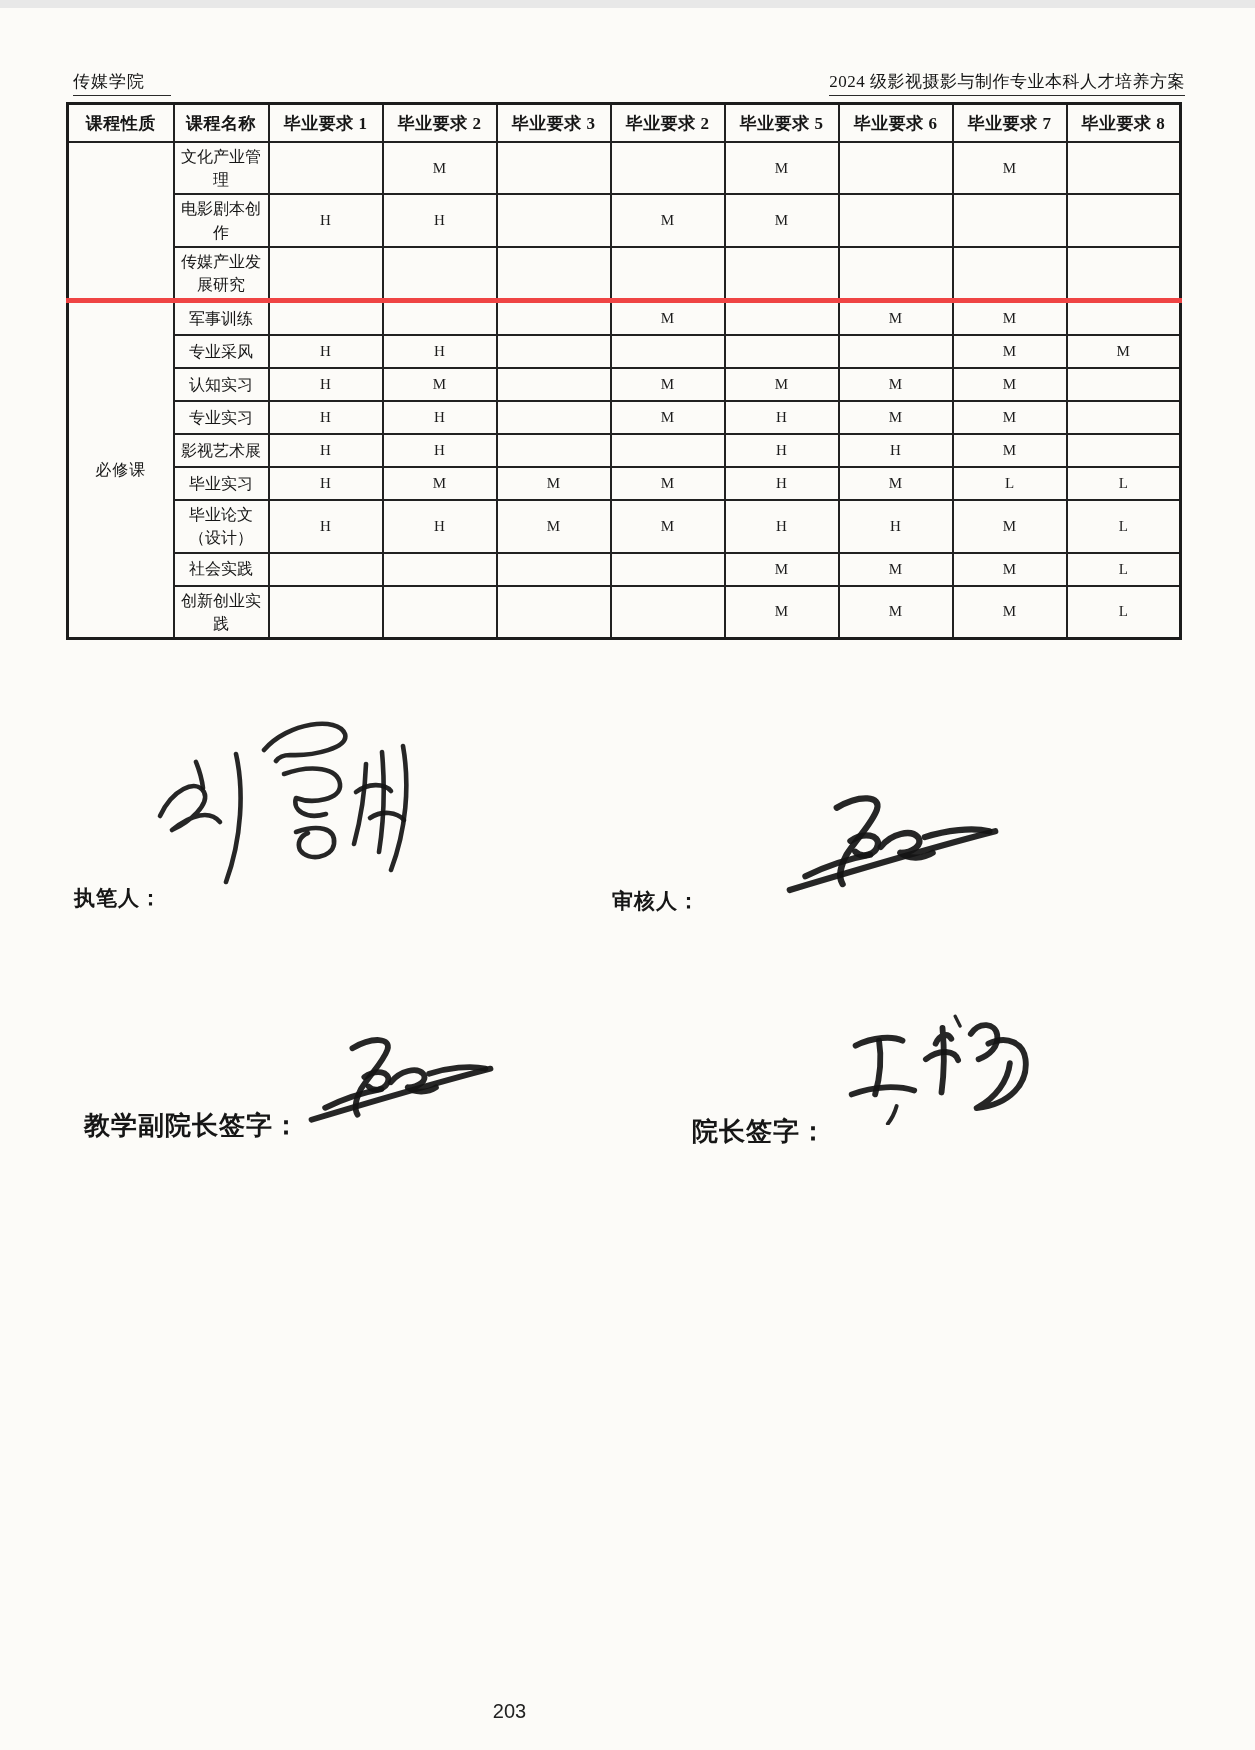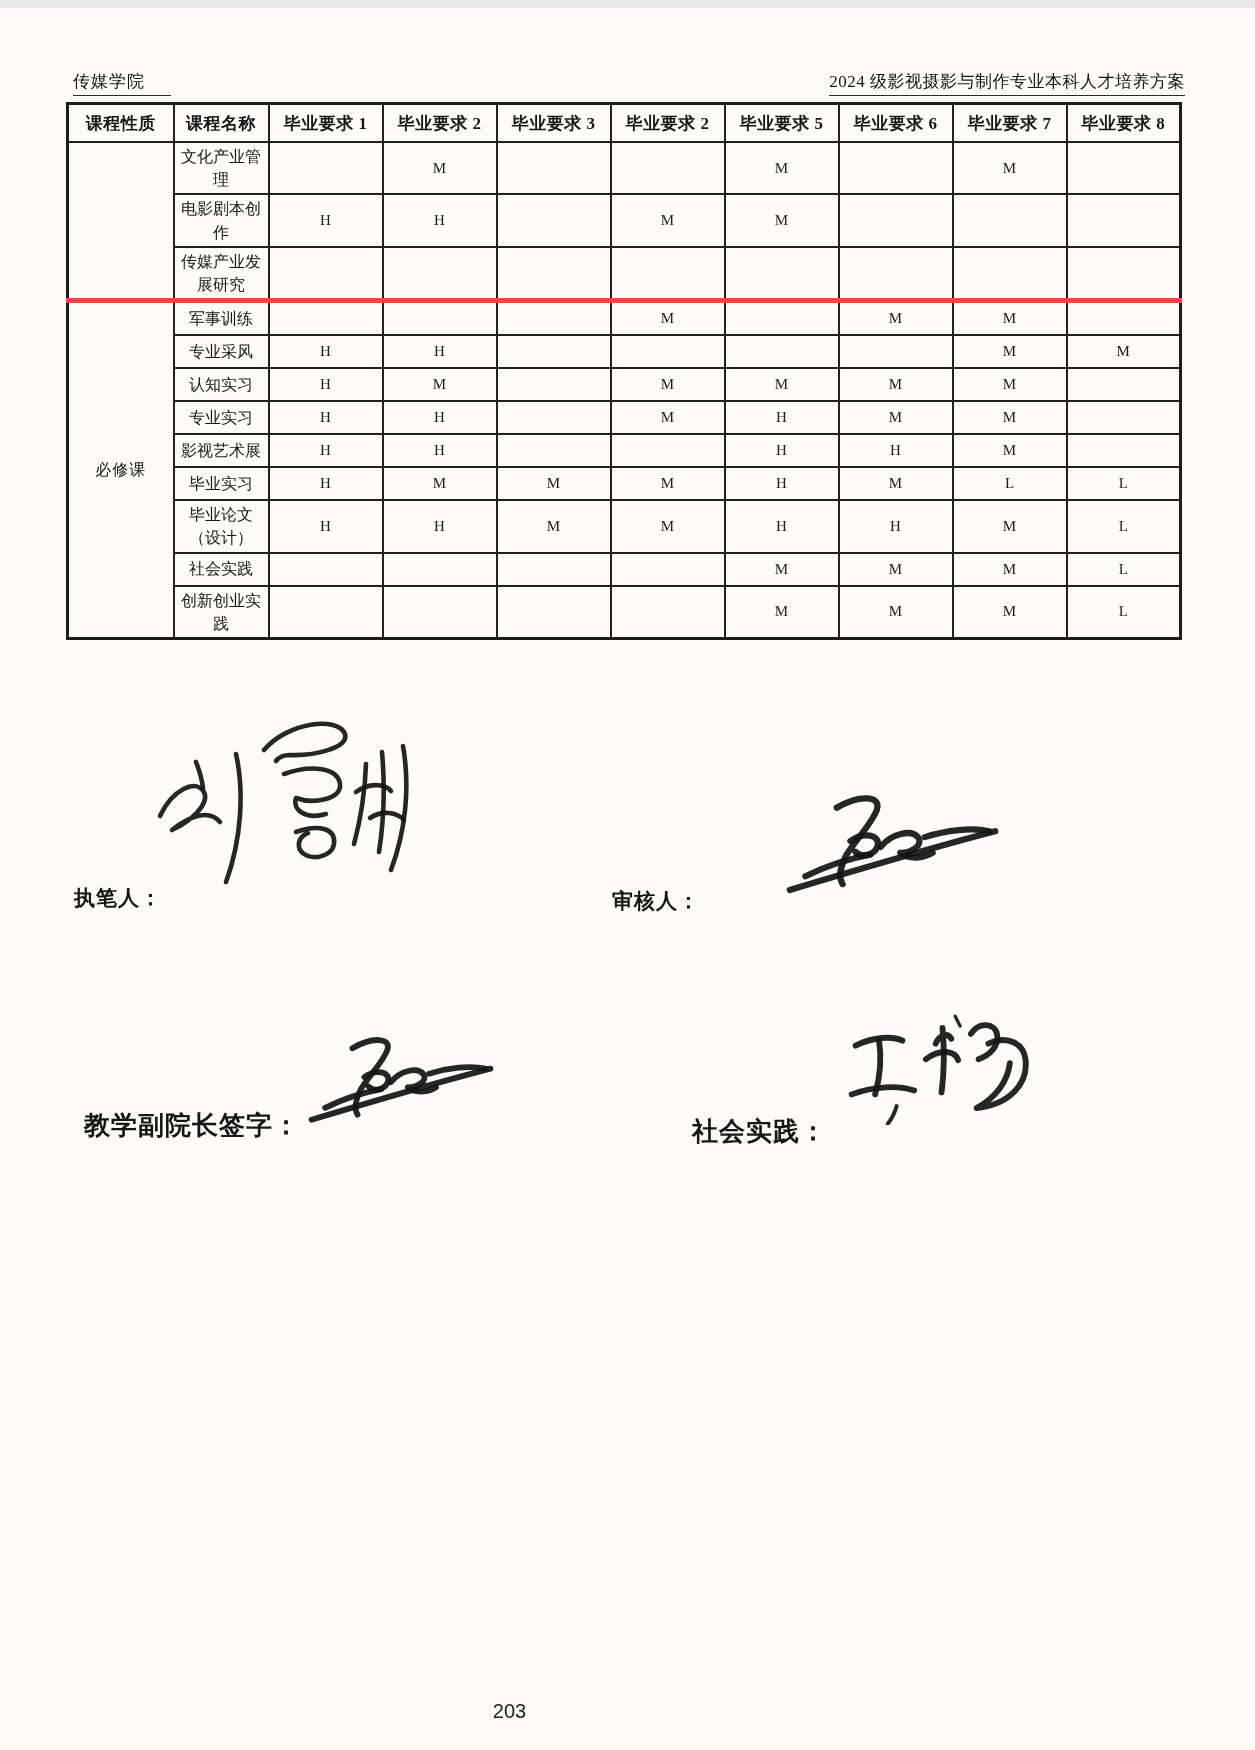--- a/index.html
+++ b/index.html
@@ -302,17 +302,17 @@
         <path d="M40,27 C43,46 41,64 36,82"></path>
         <path d="M12,82 C36,73 60,73 76,78"></path>
         <path d="M58,94 C56,101 53,107 49,112" stroke-width="4"></path>
         <path d="M98,30 C102,21 110,18 114,25 M105,14 C107,36 107,58 104,80"></path>
         <path d="M88,46 C102,35 118,37 121,47"></path>
         <path d="M134,20 C143,7 159,9 161,21 C163,33 153,42 142,46"></path>
         <path d="M152,30 C172,21 188,30 190,46 C193,70 175,92 140,96 M140,96 C160,85 172,68 174,50"></path>
       </g>
     </svg>
   </div>
-  <div class="sig-label big" style="left:692px;top:1106px;">社会实践：</div>
+  <div class="sig-label big" style="left:692px;top:1106px;">院长签字：</div>
 
   <div class="page-num">203</div>
 
 </div>
 
 </body></html>

